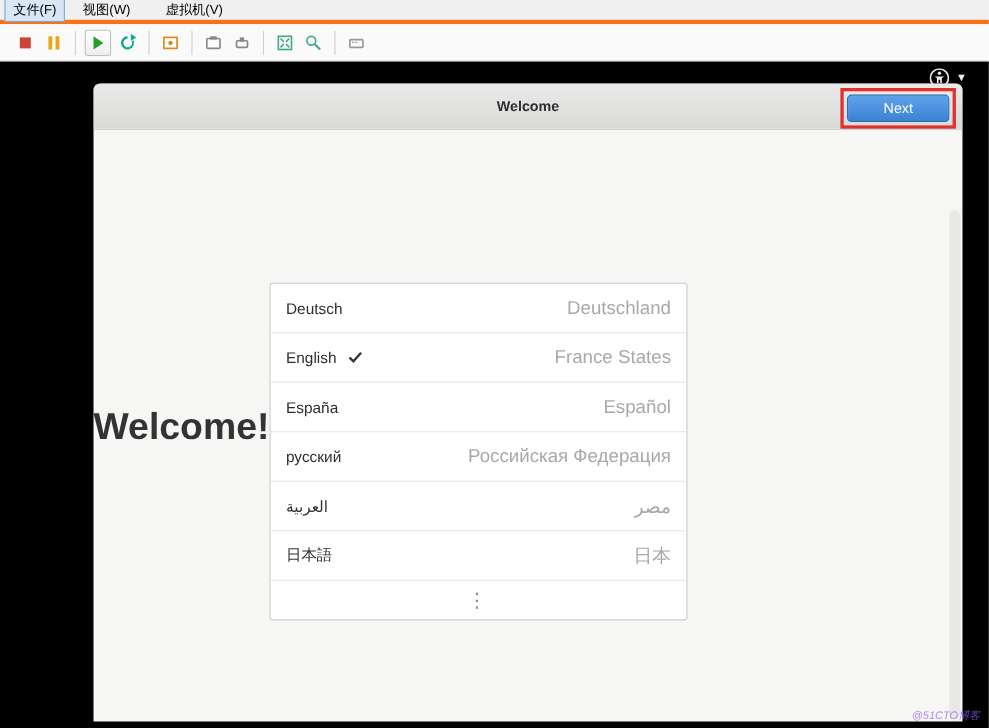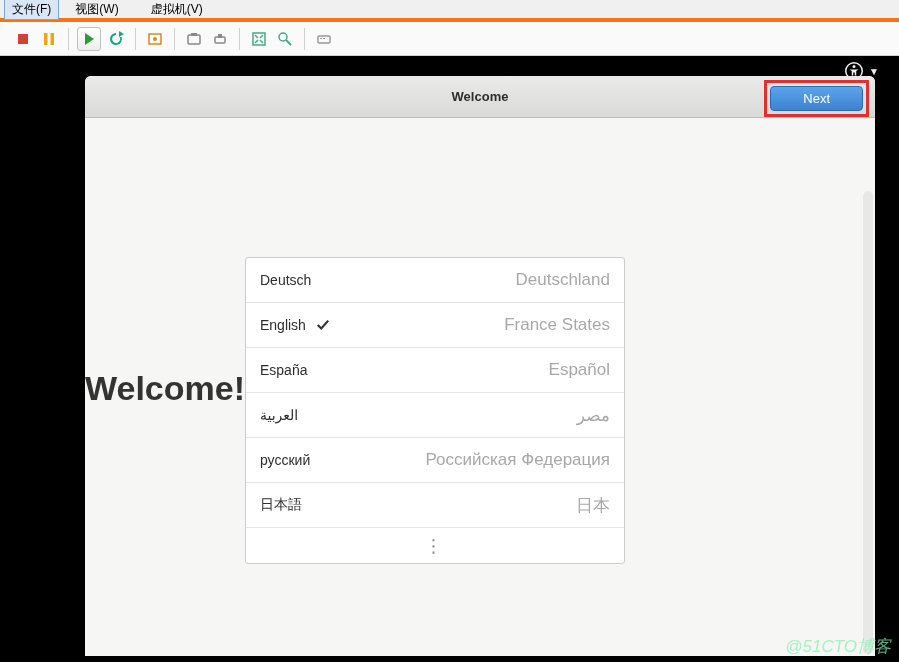--- a/index.html
+++ b/index.html
@@ -40,21 +40,21 @@
     .lang-row { height: 45px; display: flex; align-items: center; justify-content: space-between; padding: 0 14px; border-bottom: 1px solid #e5e5e5; cursor: pointer; }
     .lang-name { font-size: 14px; color: #2e2e2e; display: flex; align-items: center; gap: 10px; }
     .lang-country { font-size: 17px; color: #a8a8a8; }
     .check { width: 14px; height: 14px; }
     .more-row { height: 35px; display: flex; align-items: center; justify-content: center; cursor: pointer; color: #888; font-size: 18px; letter-spacing: 3px; }
     
     
     .scrollbar { position: absolute; right: 2px; top: 50px; bottom: 2px; width: 10px; background: #e8e8e6; border-radius: 5px; }
     
     
-    .watermark { position: absolute; right: 8px; bottom: 4px; color: #86efac; font-size: 17px; font-style: italic; opacity: 0.7; }
+    .watermark { position: absolute; right: 8px; bottom: 4px; color: #8b5cf6; font-size: 10px; font-style: italic; opacity: 0.7; }
   </style>
 </head>
 <body>
 
 <div class="menubar">
   <div class="menu-item active">文件(F)</div>
   <div class="menu-item">视图(W)</div>
   <div class="menu-item">虚拟机(V)</div>
 </div>
 
@@ -156,26 +156,26 @@
                 <path d="M2 8l4 4 8-9" fill="none" stroke="#333" stroke-width="2.5"></path>
               </svg>
           </span>
           <span class="lang-country">France States</span>
         </div>
         <div class="lang-row">
           <span class="lang-name">España</span>
           <span class="lang-country">Español</span>
         </div>
         <div class="lang-row">
+          <span class="lang-name">русский</span>
+          <span class="lang-country">Российская Федерация</span>
+        </div>
+        <div class="lang-row">
           <span class="lang-name">العربية</span>
           <span class="lang-country">مصر</span>
-        </div>
-        <div class="lang-row">
-          <span class="lang-name">русский</span>
-          <span class="lang-country">Российская Федерация</span>
         </div>
         <div class="lang-row">
           <span class="lang-name">日本語</span>
           <span class="lang-country">日本</span>
         </div>
         <div class="more-row">⋮</div>
       </div>
       <div class="scrollbar"></div>
     </div>
   </div>

